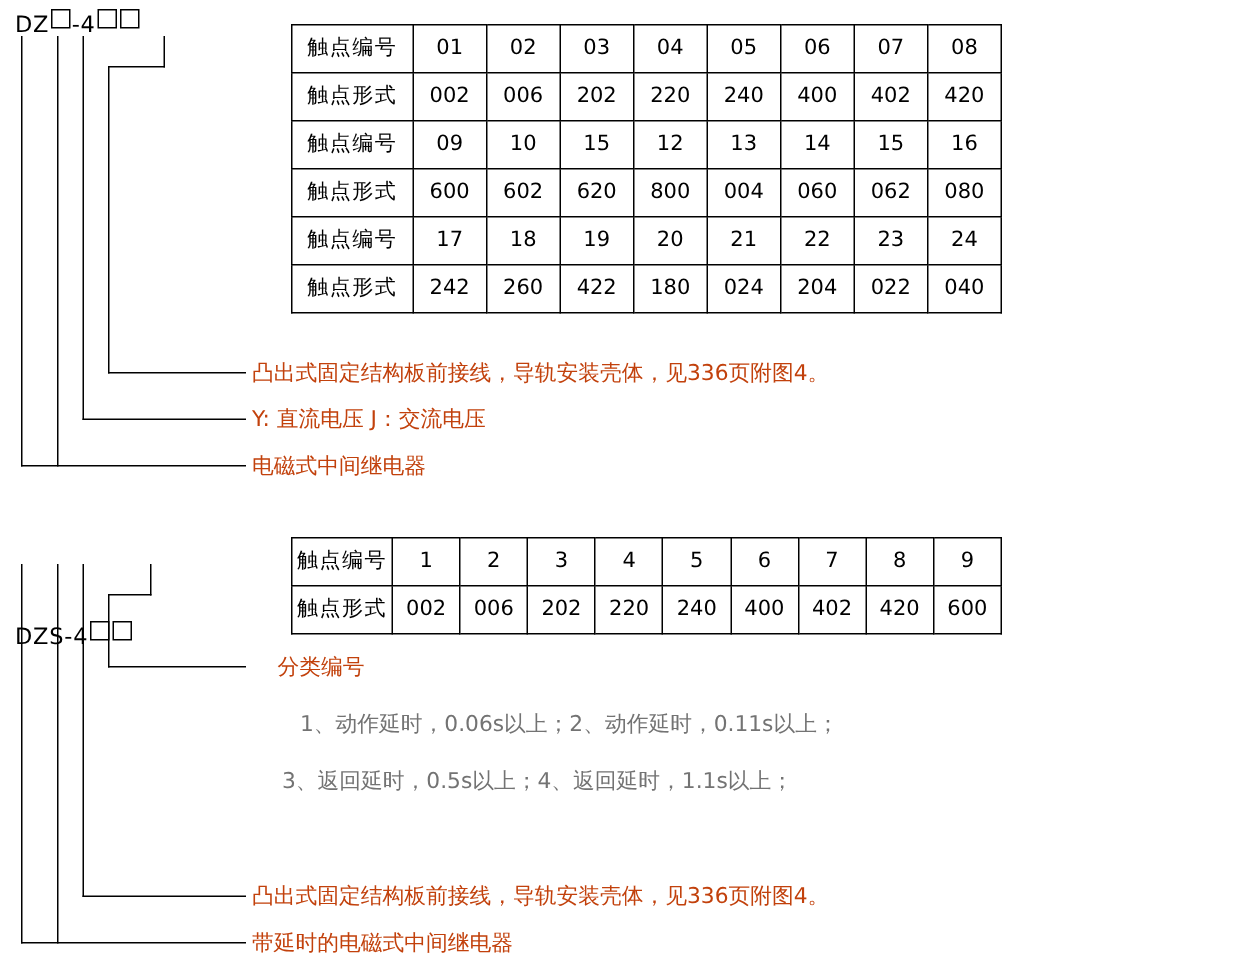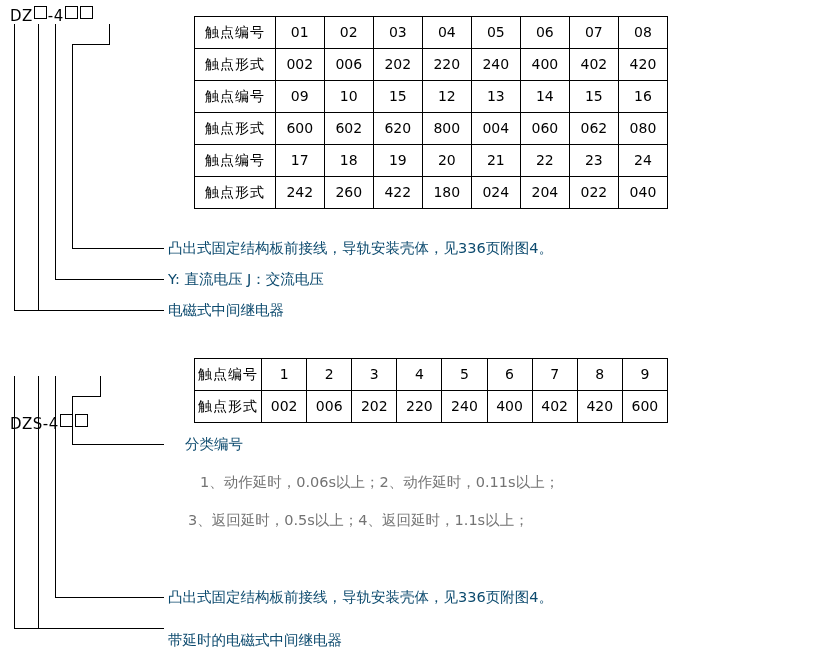--- a/index.html
+++ b/index.html
@@ -71,21 +71,21 @@
     letter-spacing: 1px;
   }
   table.grid td.cell8 { width: 56px; }
   table.grid td.cell9 { width: 57px; }
 
   
   .note {
     position: absolute;
     font-size: 14.5px;
     white-space: nowrap;
-    color: #0c4a6e;
+    color: #c2410c;
   }
   .note-indent {
     position: absolute;
     font-size: 14.5px;
     white-space: nowrap;
     color: #737373;
   }
 </style>
 </head>
 <body>
@@ -224,15 +224,15 @@
         <td class="cell9">420</td>
         <td class="cell9">600</td>
       </tr>
     </tbody>
   </table>
 
   <div class="note" style="left:185px; top:435px;">分类编号</div>
   <div class="note-indent" style="left:200px; top:473px;">1、动作延时，0.06s以上；2、动作延时，0.11s以上；</div>
   <div class="note-indent" style="left:188px; top:511px;">3、返回延时，0.5s以上；4、返回延时，1.1s以上；</div>
   <div class="note" style="left:168px; top:588px;">凸出式固定结构板前接线，导轨安装壳体，见336页附图4。</div>
-  <div class="note" style="left:168px; top:619px;margin-top:12px;">带延时的电磁式中间继电器</div>
+  <div class="note" style="left:168px; top:619px;">带延时的电磁式中间继电器</div>
 
 </div>
 
 </body></html>

